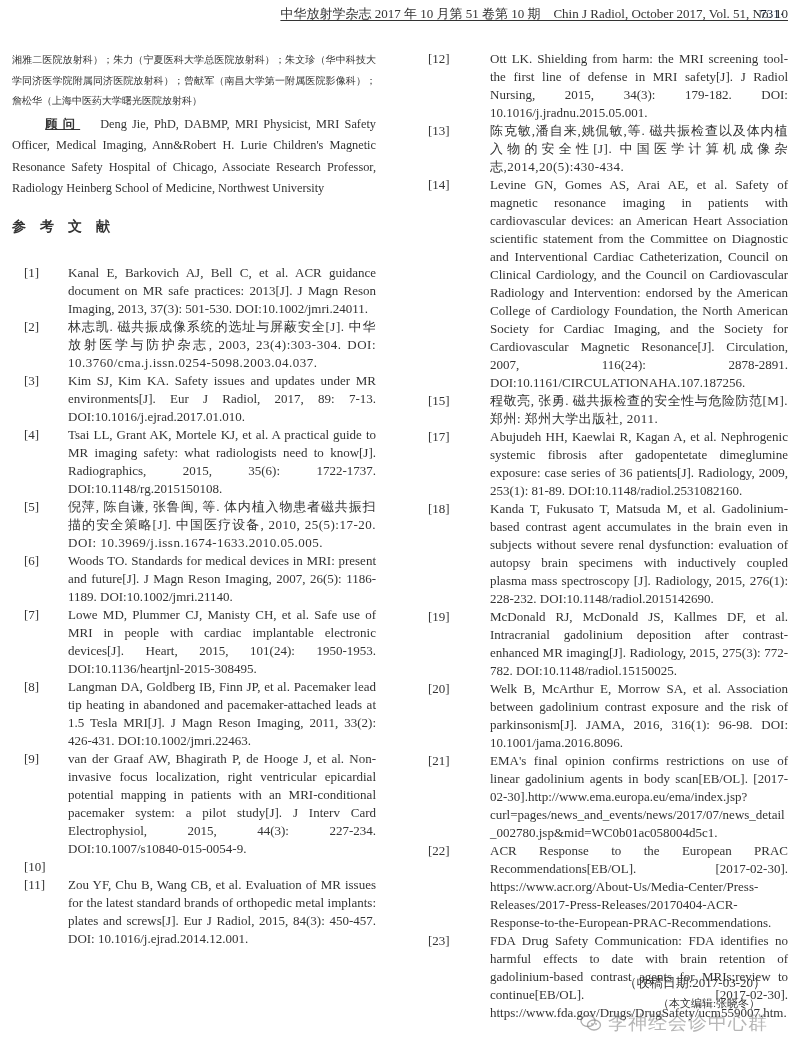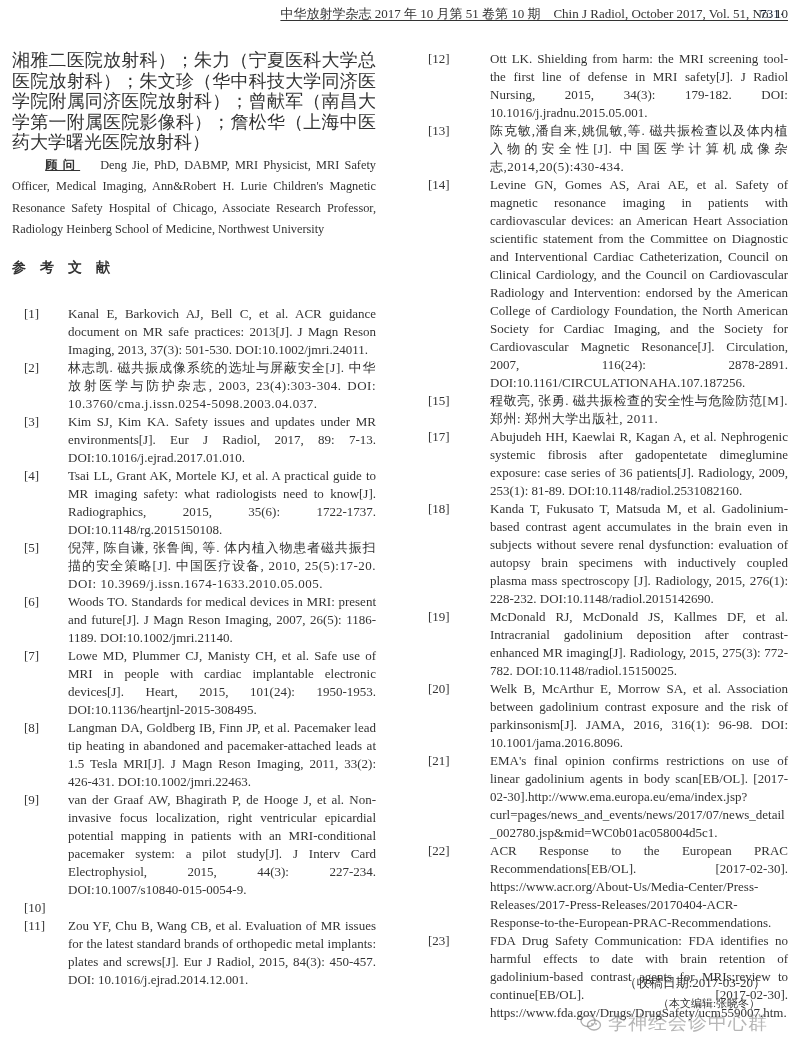--- a/index.html
+++ b/index.html
@@ -13,21 +13,21 @@
     font-size: 13px; line-height: 20px; text-align: right;
   }
   .header .run { text-decoration: underline; text-underline-offset: 2px; color: #333; }
   .header .page { position: absolute; right: 4px; top: 0; color: #0f172a; }
 
   .col { position: absolute; top: 50px; }
   .col.left { left: 12px; width: 364px; }
   .col.right { left: 424px; width: 364px; }
 
   .p-cn {
-    font-size: 18px; line-height: 20.5px; margin: 0; text-align: justify; color: #333;
+    font-size: 10px; line-height: 20.5px; margin: 0; text-align: justify; color: #333;
   }
   .advisor {
     margin-top: 2px; font-size: 12.3px; line-height: 21.5px; text-align: justify; color: #333;
     text-indent: 2.7em;
   }
   .advisor .label { font-weight: bold; letter-spacing: 3px; margin-right: 20px; text-decoration: underline; }
   .refs-title {
     text-align: left; font-weight: bold; font-size: 14px; letter-spacing: 14px;
     margin: 18px 0 28px 0; color: #333;
   }

